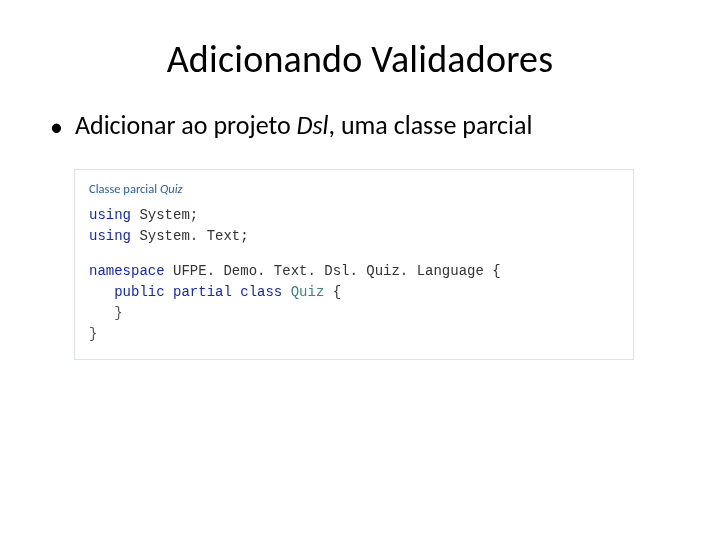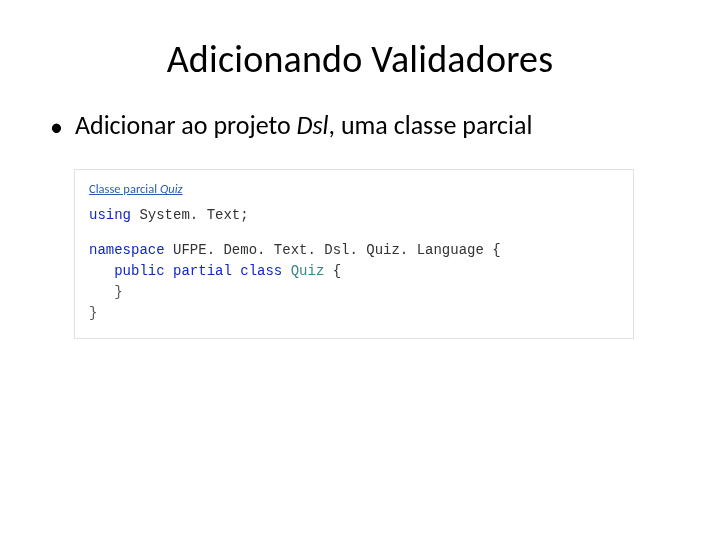--- a/index.html
+++ b/index.html
@@ -4,21 +4,21 @@
 <style>
   * { margin: 0; padding: 0; box-sizing: border-box; }
   html, body { width: 720px; height: 540px; background: #fff; font-family: Calibri, "Segoe UI", Arial, sans-serif; color: #000; }
   .slide { width: 720px; height: 412px; position: relative; padding: 30px 44px; }
   .title { font-size: 38px; font-weight: 400; text-align: center; letter-spacing: 0.2px; margin-top: 6px; margin-bottom: 28px; }
   .bullet-row { display: flex; align-items: flex-start; gap: 12px; font-size: 26px; margin-left: 6px; margin-bottom: 26px; }
   .bullet-dot { font-size: 26px; line-height: 1.2; padding-top: 2px; }
   .bullet-text { line-height: 1.2; text-align: right; }
   .bullet-text .italic { font-style: italic; }
   .codebox { margin-left: 30px; width: 560px; border: 1px solid #dfe3e8; background: #ffffff; padding: 10px 14px 14px 14px; font-family: Consolas, "Courier New", monospace; font-size: 14px; line-height: 1.5; color: #333; }
-  .code-caption { color: #2a5db0; font-size: 12.5px; margin-bottom: 6px; font-family: Calibri, Arial, sans-serif; text-decoration: underline; }
+  .code-caption { color: #2a5db0; font-size: 12.5px; margin-bottom: 6px; font-family: Calibri, Arial, sans-serif; }
   .code-caption .italic { font-style: italic; }
   .kw { color: #1026c9; }
   .ty { color: #3b8686; }
   .pn { color: #555; }
   .codeline { white-space: pre; }
   .blank { height: 14px; }
 </style>
 </head>
 <body>
 
@@ -31,20 +31,21 @@
     <span class="bullet-text">
       <span>Adicionar ao projeto </span><span class="italic">Dsl</span><span>, uma classe parcial</span>
     </span>
   </div>
 
   <div class="codebox">
     <div class="code-caption">
       <span>Classe parcial </span><span class="italic">Quiz</span>
     </div>
 
+    <div class="codeline"><span class="kw">using</span><span> System;</span></div>
     <div class="codeline"><span class="kw">using</span><span> System. Text;</span></div>
 
     <div class="blank"></div>
 
     <div class="codeline"><span class="kw">namespace</span><span> UFPE. Demo. Text. Dsl. Quiz. Language {</span></div>
     <div class="codeline"><span>   </span><span class="kw">public</span><span> </span><span class="kw">partial</span><span> </span><span class="kw">class</span><span> </span><span class="ty">Quiz</span><span> {</span></div>
     <div class="codeline"><span class="pn">   }</span></div>
     <div class="codeline"><span class="pn">}</span></div>
   </div>
 

